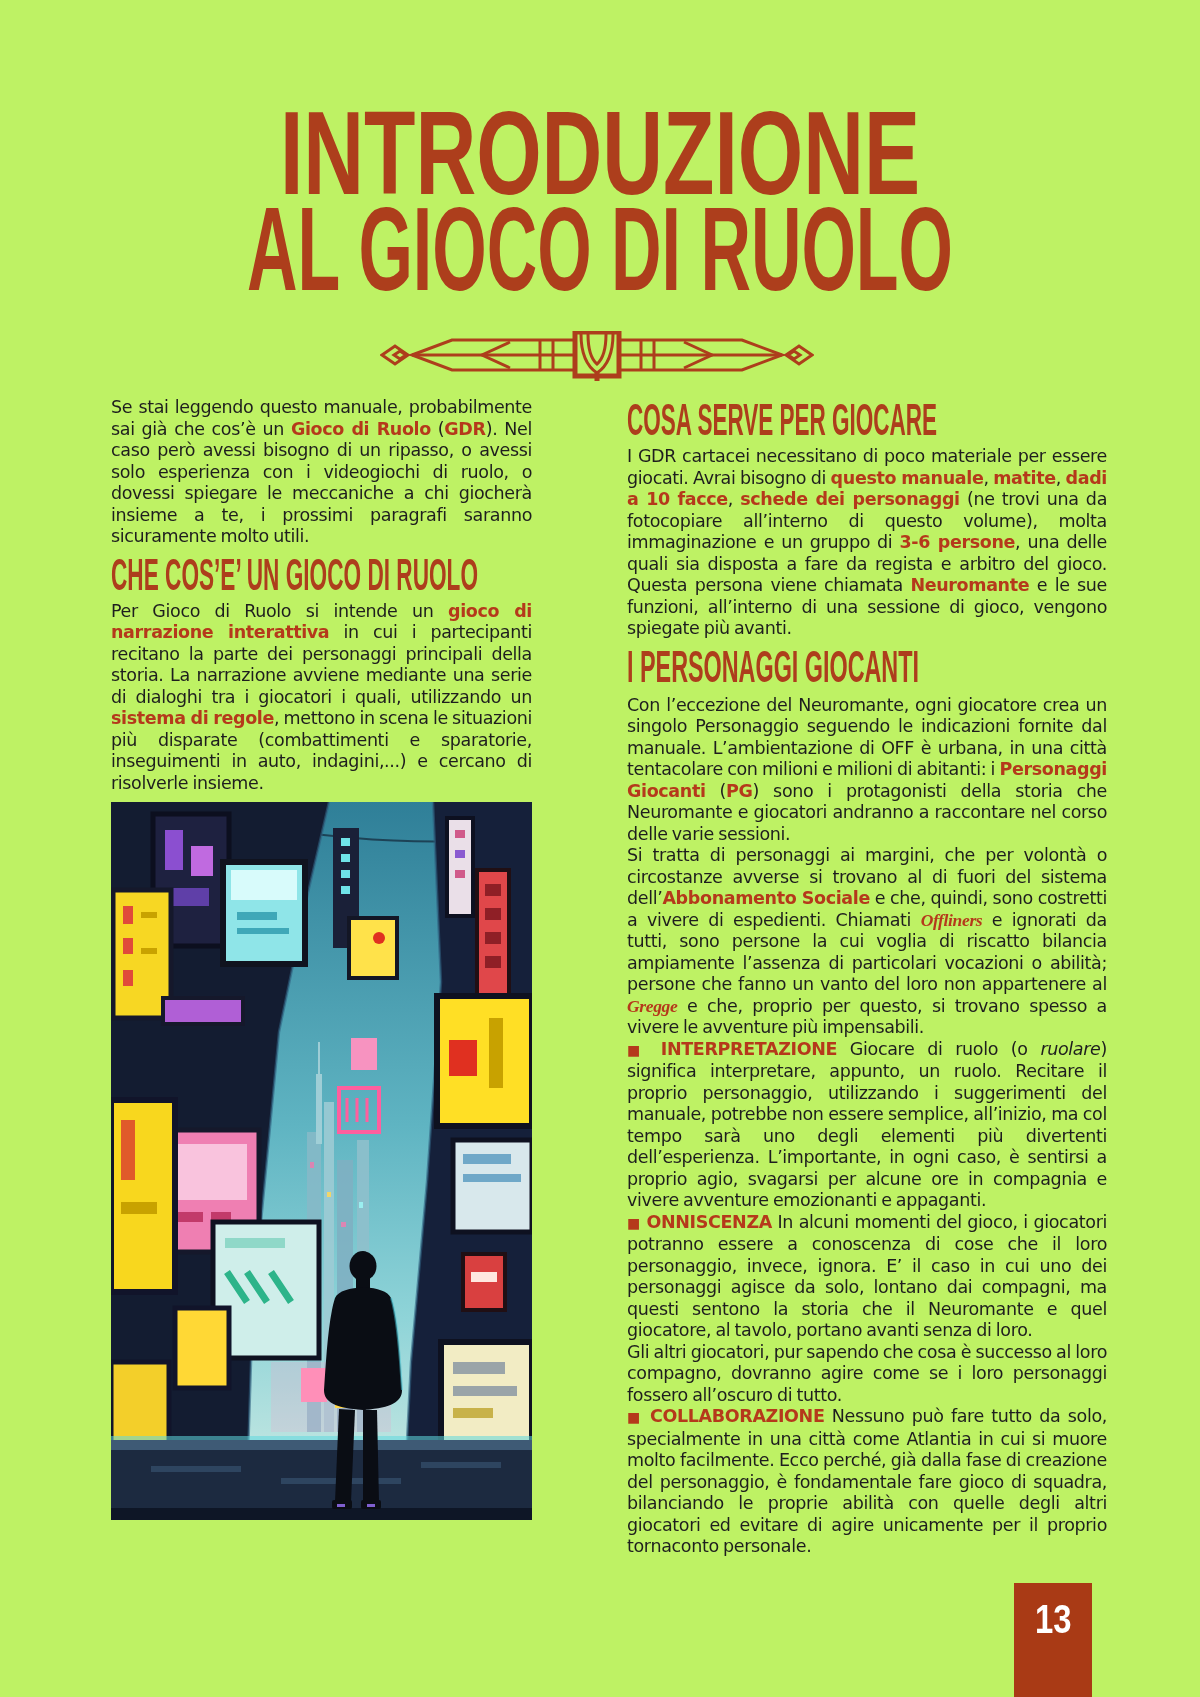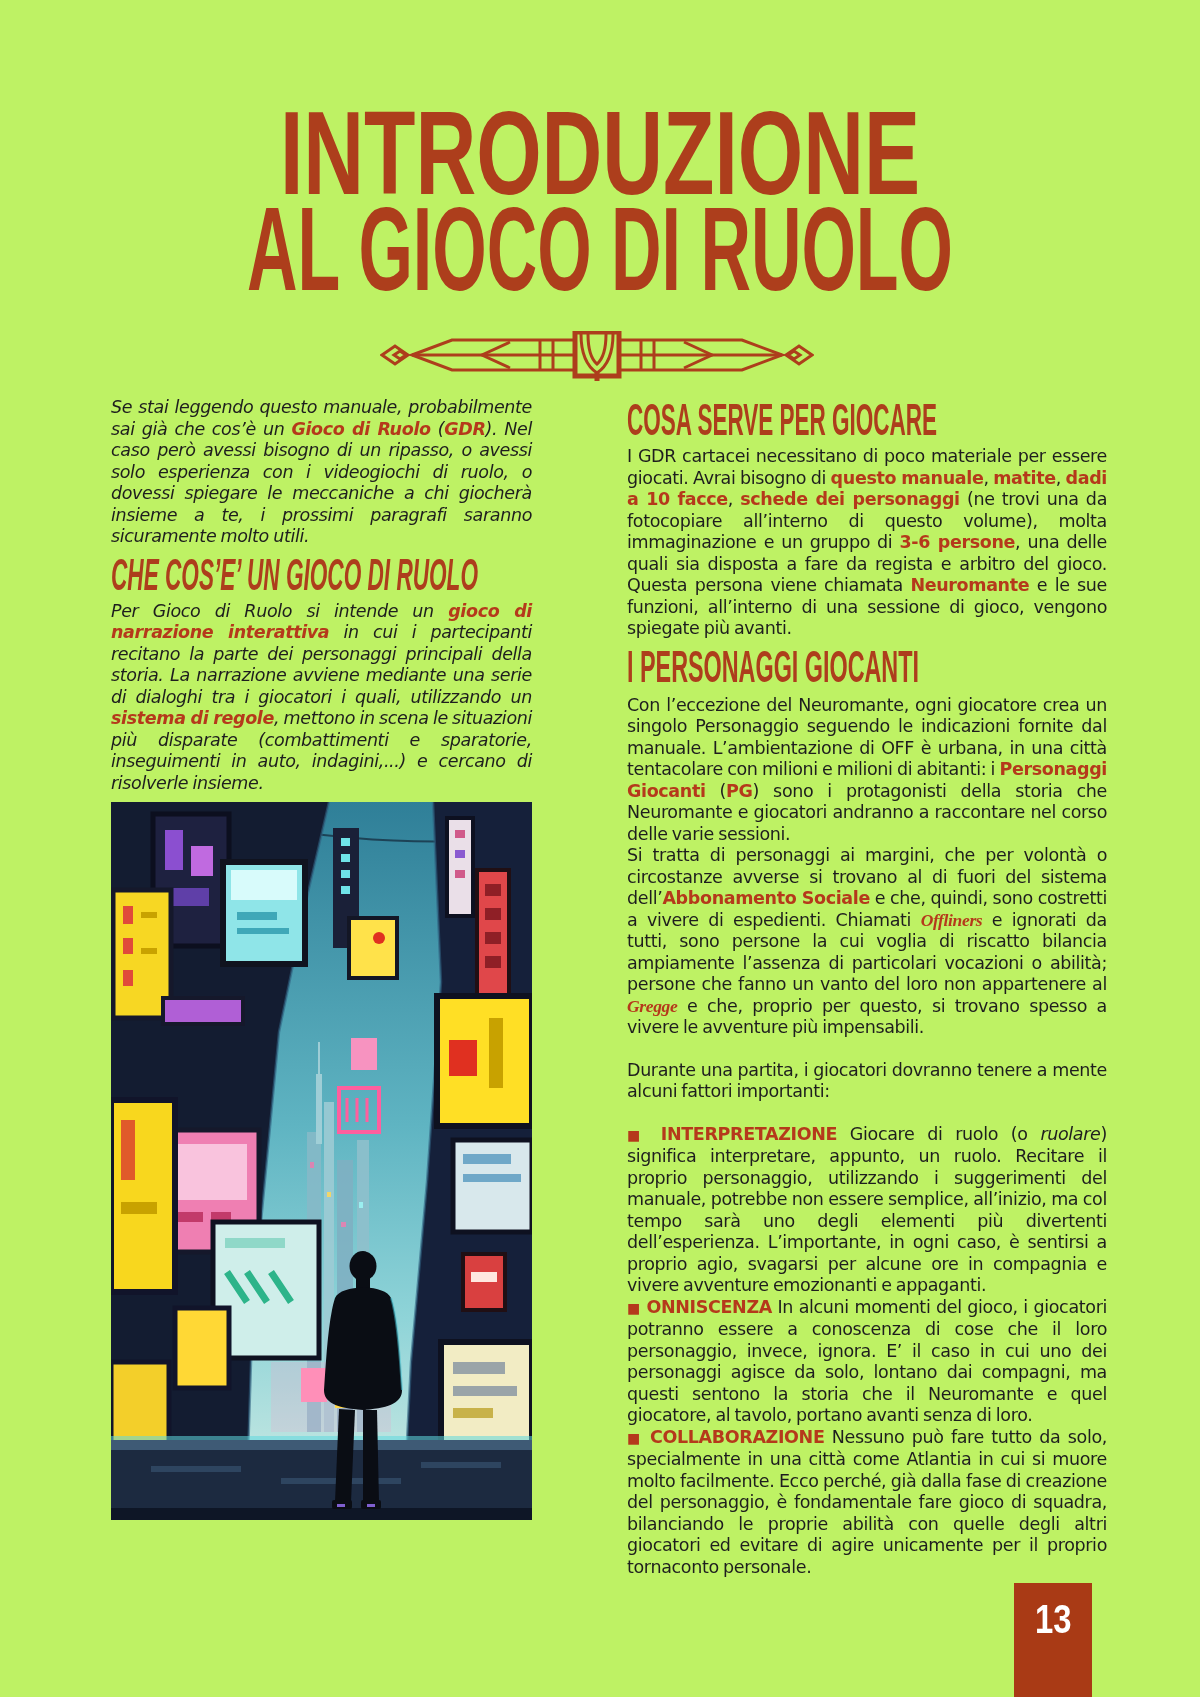--- a/index.html
+++ b/index.html
@@ -14,21 +14,21 @@
     font-family:"DejaVu Sans","Liberation Sans",sans-serif;
     color:var(--body);overflow:hidden;margin:0 auto;
   }
   .title-svg{position:absolute;top:106px;left:0;width:1200px;height:200px;}
   .deco-text{font-family:"Liberation Sans",sans-serif;font-weight:bold;fill:var(--accent);}
   .divider-svg{position:absolute;top:331px;left:380px;width:434px;height:52px;}
   .divider-svg *{stroke:var(--accent);fill:none;stroke-width:3;}
   .divider-svg .thick{stroke-width:5;}
 
   .col{position:absolute;text-align:justify;}
-  .col-left{left:111px;top:397px;width:421px;font-style:italic;}
+  .col-left{left:111px;top:397px;width:421px;}
   .col-right{left:627px;top:404px;width:480px;}
   p{margin:0;font-size:17.5px;line-height:21.5px;letter-spacing:-0.35px;word-spacing:-1px;}
   .seg-b{font-weight:bold;color:var(--accent-text);}
   .seg-bi{font-weight:bold;font-style:italic;color:var(--accent-text);font-family:Liberation Serif, serif;}
   .seg-i{font-style:italic;}
   .seg-sq{color:var(--accent-text);font-size:14px;letter-spacing:0;}
   .heading-svg{display:block;margin:0;}
   .h-left{margin-top:11px;margin-bottom:6px;}
   .h-r1{margin-bottom:6px;}
   .h-r2{margin-top:11px;margin-bottom:8px;}
@@ -251,24 +251,24 @@
       <text class="deco-text" x="0" y="31" font-size="44" textLength="310" lengthAdjust="spacingAndGlyphs">COSA SERVE PER GIOCARE</text>
     </svg>
     <p><span>I GDR cartacei necessitano di poco materiale per essere giocati. Avrai bisogno di </span><span class="seg-b">questo manuale</span><span>, </span><span class="seg-b">matite</span><span>, </span><span class="seg-b">dadi a 10 facce</span><span>, </span><span class="seg-b">schede dei personaggi</span><span> (ne trovi una da fotocopiare all’interno di questo volume), molta immaginazione e un gruppo di </span><span class="seg-b">3-6 persone</span><span>, una delle quali sia disposta a fare da regista e arbitro del gioco. Questa persona viene chiamata </span><span class="seg-b">Neuromante</span><span> e le sue funzioni, all’interno di una sessione di gioco, vengono spiegate più avanti.</span></p>
 
     <svg class="heading-svg h-r2" width="296" height="36" viewBox="0 0 296 36">
       <text class="deco-text" x="0" y="31" font-size="44" textLength="292" lengthAdjust="spacingAndGlyphs">I PERSONAGGI GIOCANTI</text>
     </svg>
     <p><span>Con l’eccezione del Neuromante, ogni giocatore crea un singolo Personaggio seguendo le indicazioni fornite dal manuale. L’ambientazione di OFF è urbana, in una città tentacolare con milioni e milioni di abitanti: i </span><span class="seg-b">Personaggi Giocanti</span><span> (</span><span class="seg-b">PG</span><span>) sono i protagonisti della storia che Neuromante e giocatori andranno a raccontare nel corso delle varie sessioni.</span></p>
     <p><span>Si tratta di personaggi ai margini, che per volontà o circostanze avverse si trovano al di fuori del sistema dell’</span><span class="seg-b">Abbonamento Sociale</span><span> e che, quindi, sono costretti a vivere di espedienti. Chiamati </span><span class="seg-bi">Offliners</span><span> e ignorati da tutti, sono persone la cui voglia di riscatto bilancia ampiamente l’assenza di particolari vocazioni o abilità; persone che fanno un vanto del loro non appartenere al </span><span class="seg-bi">Gregge</span><span> e che, proprio per questo, si trovano spesso a vivere le avventure più impensabili.</span></p>
 
-    <p class="factors">Durante una partita, i giocatori dovranno tenere a mente alcuni fattori importanti:</p>
 
     <p><span class="seg-sq">■ </span><span class="seg-b">INTERPRETAZIONE</span><span> Giocare di ruolo (o </span><span class="seg-i">ruolare</span><span>) significa interpretare, appunto, un ruolo. Recitare il proprio personaggio, utilizzando i suggerimenti del manuale, potrebbe non essere semplice, all’inizio, ma col tempo sarà uno degli elementi più divertenti dell’esperienza. L’importante, in ogni caso, è sentirsi a proprio agio, svagarsi per alcune ore in compagnia e vivere avventure emozionanti e appaganti.</span></p>
     <p><span class="seg-sq">■ </span><span class="seg-b">ONNISCENZA</span><span> In alcuni momenti del gioco, i giocatori potranno essere a conoscenza di cose che il loro personaggio, invece, ignora. E’ il caso in cui uno dei personaggi agisce da solo, lontano dai compagni, ma questi sentono la storia che il Neuromante e quel giocatore, al tavolo, portano avanti senza di loro.</span></p>
+    <p><span>Gli altri giocatori, pur sapendo che cosa è successo al loro compagno, dovranno agire come se i loro personaggi fossero all’oscuro di tutto.</span></p>
     <p><span class="seg-sq">■ </span><span class="seg-b">COLLABORAZIONE</span><span> Nessuno può fare tutto da solo, specialmente in una città come Atlantia in cui si muore molto facilmente. Ecco perché, già dalla fase di creazione del personaggio, è fondamentale fare gioco di squadra, bilanciando le proprie abilità con quelle degli altri giocatori ed evitare di agire unicamente per il proprio tornaconto personale.</span></p>
   </div>
 
   <div class="pagebox">
     <span>13</span>
   </div>
 
 </div>
 
 </body></html>

